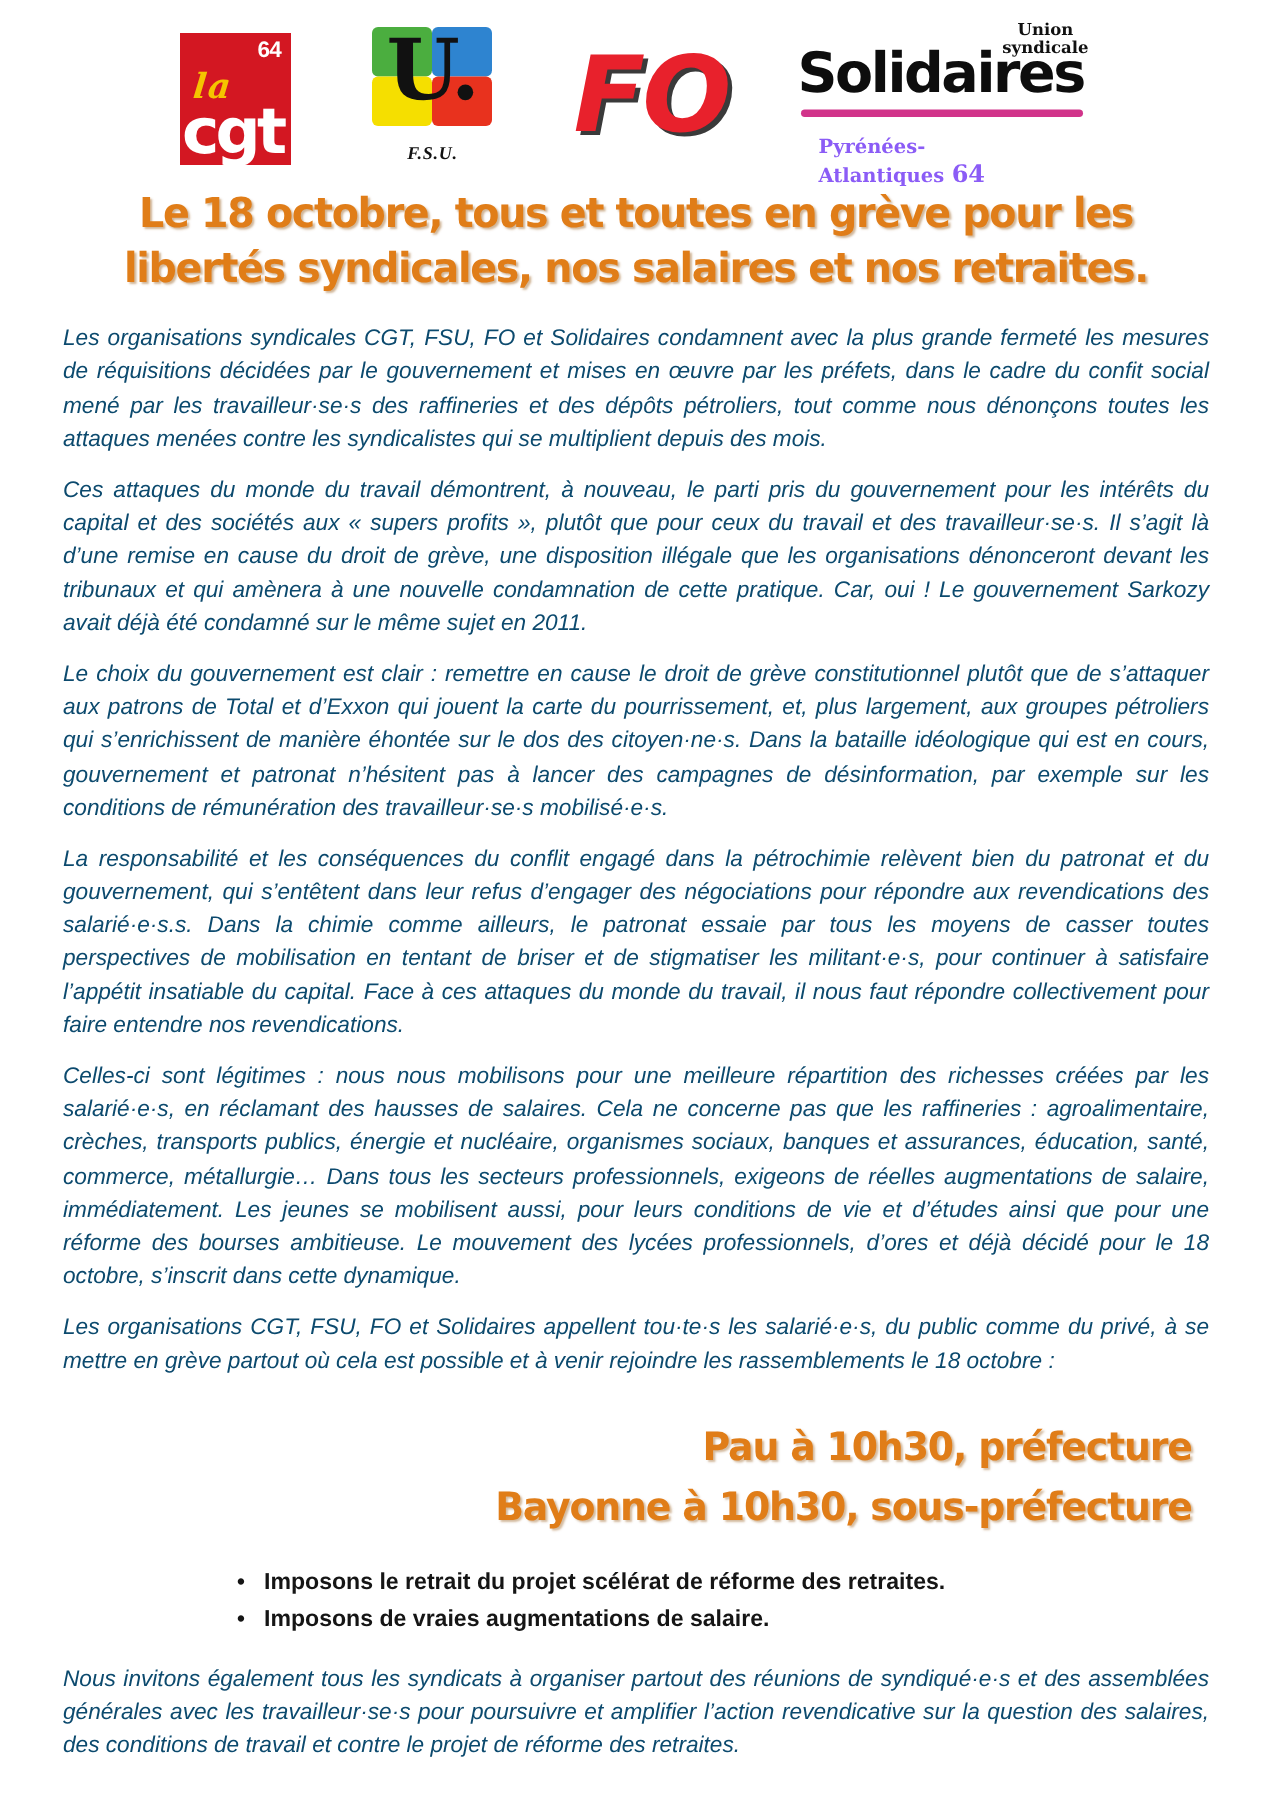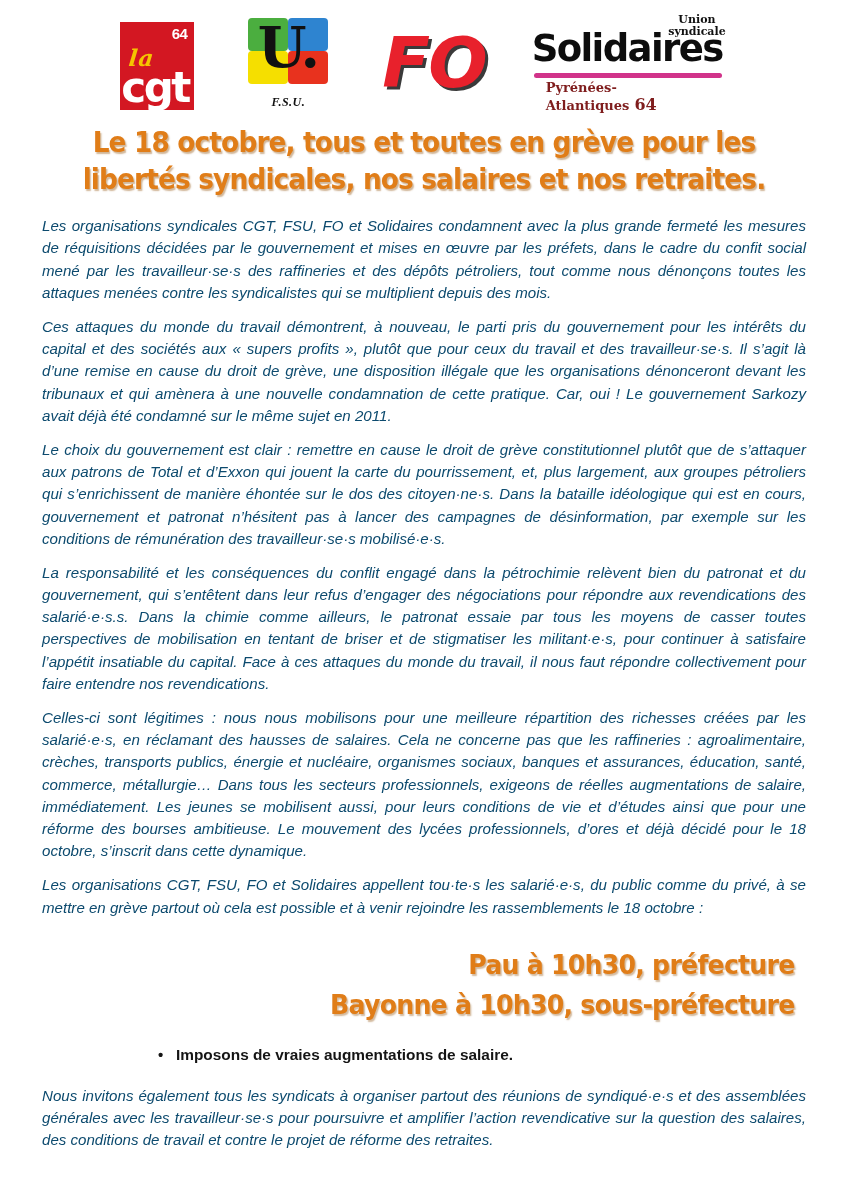--- a/index.html
+++ b/index.html
@@ -173,26 +173,26 @@
     position: absolute;
     top: 61px;
     left: 2px;
     width: 188px;
     height: 5px;
     background: #D1338A;
     border-radius: 3px;
   }
   .sol-sub {
     position: absolute;
-    top: 68px;
+    top: 79px;
     left: 14px;
     font-family: "DejaVu Serif", serif;
     font-weight: 700;
     font-size: 13px;
-    color: #7f1d1d;
+    color: #8b5cf6;
     letter-spacing: 0px;
   }
   .sol-sub .sol-64 {
     font-size: 16px;
     margin-left: 5px;
   }
 
   
   .headline {
     margin: 14px 34px 0 34px;
@@ -320,19 +320,20 @@
     <p class="para para-gap">Celles-ci sont légitimes : nous nous mobilisons pour une meilleure répartition des richesses créées par les salarié·e·s, en réclamant des hausses de salaires. Cela ne concerne pas que les raffineries : agroalimentaire, crèches, transports publics, énergie et nucléaire, organismes sociaux, banques et assurances, éducation, santé, commerce, métallurgie… Dans tous les secteurs professionnels, exigeons de réelles augmentations de salaire, immédiatement. Les jeunes se mobilisent aussi, pour leurs conditions de vie et d’études ainsi que pour une réforme des bourses ambitieuse. Le mouvement des lycées professionnels, d’ores et déjà décidé pour le 18 octobre, s’inscrit dans cette dynamique.</p>
 
     <p class="para para-gap">Les organisations CGT, FSU, FO et Solidaires appellent tou·te·s les salarié·e·s, du public comme du privé, à se mettre en grève partout où cela est possible et à venir rejoindre les rassemblements le 18 octobre :</p>
 
     <div class="calls">
       <div class="call-line">Pau à 10h30, préfecture</div>
       <div class="call-line">Bayonne à 10h30, sous-préfecture</div>
     </div>
 
     <ul class="demands">
+      <li class="demand-item">Imposons le retrait du projet scélérat de réforme des retraites.</li>
       <li class="demand-item">Imposons de vraies augmentations de salaire.</li>
     </ul>
 
     <p class="para closing">Nous invitons également tous les syndicats à organiser partout des réunions de syndiqué·e·s et des assemblées générales avec les travailleur·se·s pour poursuivre et amplifier l’action revendicative sur la question des salaires, des conditions de travail et contre le projet de réforme des retraites.</p>
 
   </div>
 </div>
 
 </body></html>

